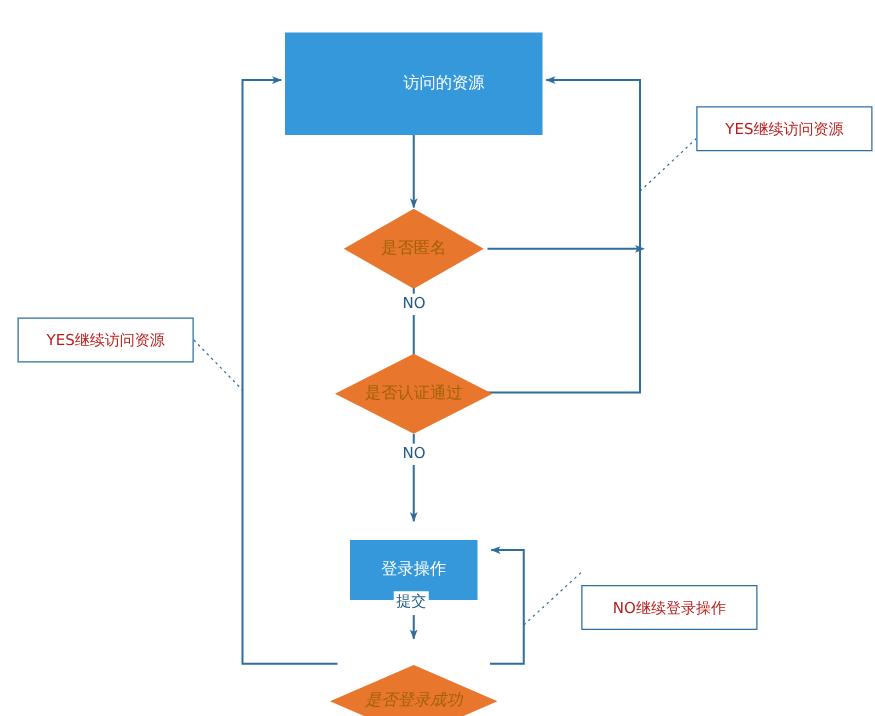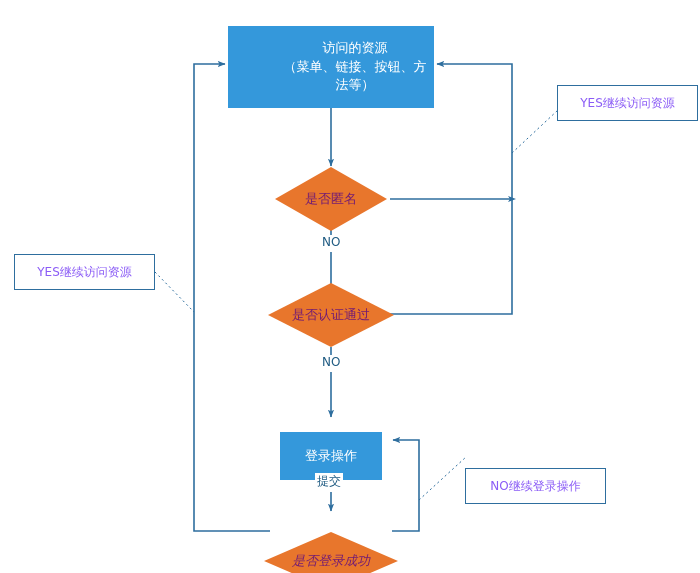--- a/index.html
+++ b/index.html
@@ -49,36 +49,36 @@
     top: 0;
     width: 100%;
     height: 100%;
     background: #E8762C;
     clip-path: polygon(50% 0%, 100% 50%, 50% 100%, 0% 50%);
   }
   .diamond-label {
     position: relative;
     z-index: 2;
     white-space: nowrap;
-    color: #701a75;
+    color: #a16207;
     font-size: 13px;
   }
   .edge-label {
     position: absolute;
     color: #1F5B82;
     font-size: 12px;
     white-space: nowrap;
     background: #ffffff;
     padding: 0 2px;
   }
   .note {
     position: absolute;
     border: 1px solid #2E6E9E;
     background: #ffffff;
-    color: #8b5cf6;
+    color: #b91c1c;
     font-size: 12px;
     display: flex;
     align-items: center;
     justify-content: center;
     box-sizing: border-box;
     white-space: nowrap;
   }
   .node-line1, .node-line2 { display: block; margin-left: 48px; }
 </style>
 </head>
@@ -119,21 +119,20 @@
     <g stroke="#2E6E9E" stroke-width="1" fill="none" stroke-dasharray="2,3">
       <path d="M512,153 L558,110"></path>
       <path d="M155,272 L194,312"></path>
       <path d="M419,500 L466,457"></path>
     </g>
   </svg>
 
   <div class="node process" style="left:228px; top:26px; width:206px; height:82px;">
     <div>
       <span class="node-line1">访问的资源</span>
-      <span class="node-line2">（菜单、链接、按钮、方法等）</span>
     </div>
   </div>
 
   <div class="node decision" style="left:275px; top:167px; width:112px; height:64px;">
     <span class="diamond-shape"></span>
     <span class="diamond-label">是否匿名</span>
   </div>
 
   <div class="node decision" style="left:268px; top:283px; width:126px; height:64px;">
     <span class="diamond-shape"></span>

